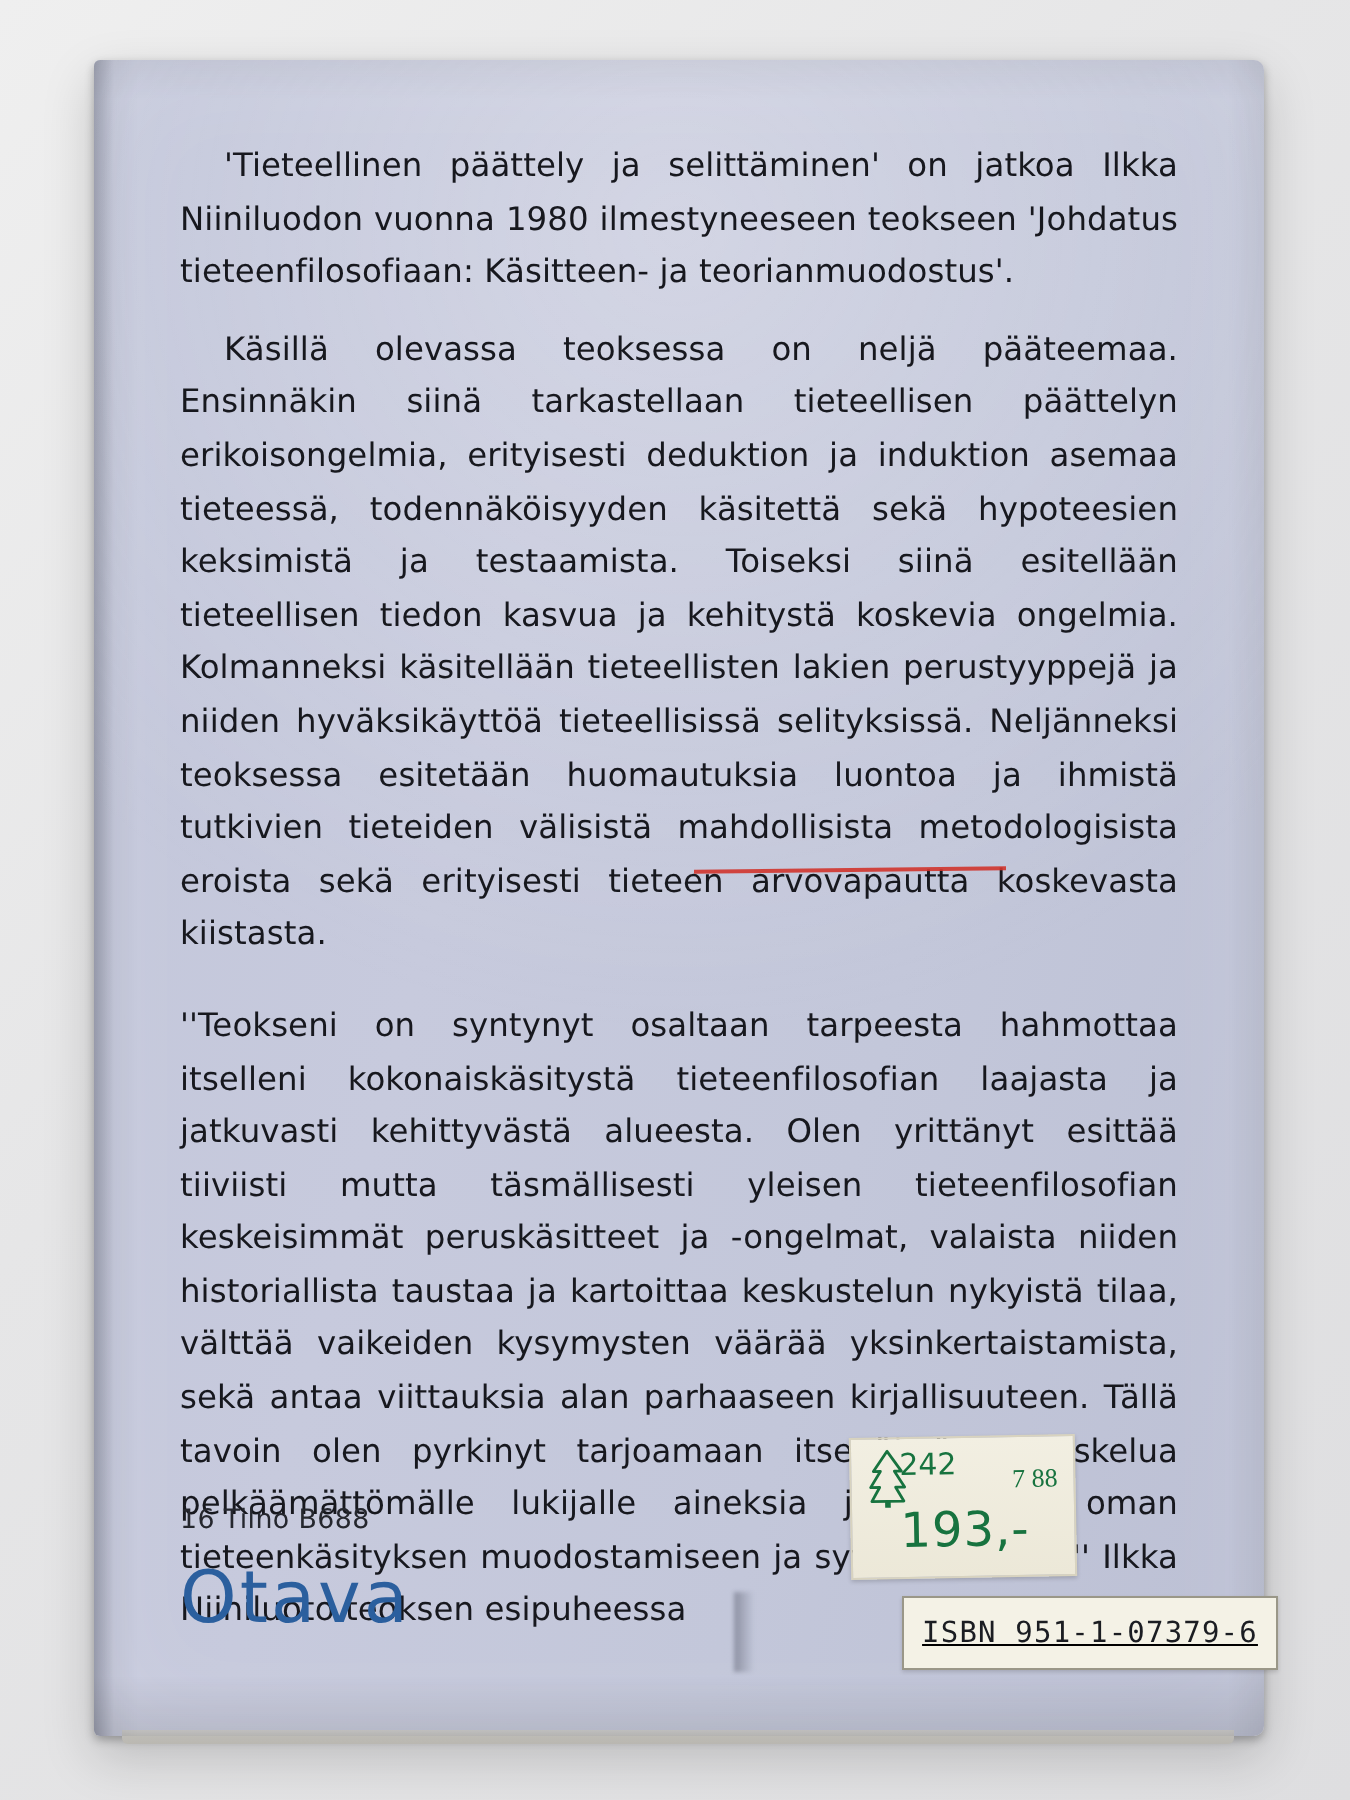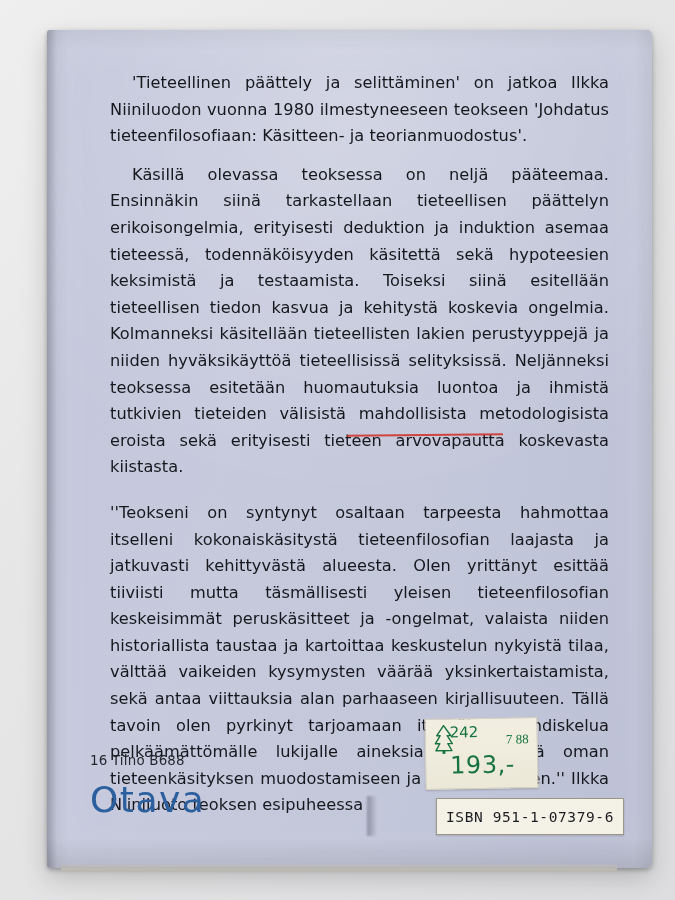--- a/index.html
+++ b/index.html
@@ -25,21 +25,20 @@
     left: 47px;
     top: 30px;
     width: 585px;
     height: 838px;
     background: linear-gradient(105deg, #c2c6da 0%, #c7cadd 35%, #c3c7da 65%, #bcc0d4 100%);
     border-radius: 3px 5px 5px 3px;
     box-shadow:
        0 2px 5px rgba(0,0,0,0.28),
        0 10px 26px rgba(0,0,0,0.18),
        inset 0 0 60px rgba(255,255,255,0.18);
-    padding-left: 20px;
   }
   
   .book::after {
     content: "";
     position: absolute;
     inset: 0;
     border-radius: 3px 5px 5px 3px;
     background:
       radial-gradient(120% 80% at 50% 10%, rgba(255,255,255,0.22), rgba(255,255,255,0) 60%),
       linear-gradient(to right, rgba(0,0,0,0.07) 0px, rgba(0,0,0,0) 22px),
@@ -179,30 +178,31 @@
     font-size: 24px;
     color: #17733f;
     font-family: "DejaVu Sans", sans-serif;
     letter-spacing: 0.5px;
   }
 
   
   .isbn-box {
     position: absolute;
     z-index: 6;
-    left: 389px;
+    left: 404px;
     top: 768px;
     width: 186px;
     height: 35px;
     background: #f4f2e6;
     border: 1px solid #9a9788;
     display: flex;
     align-items: center;
     justify-content: center;
     box-shadow: 0 1px 2px rgba(0,0,0,0.15);
+    text-decoration: underline;
   }
   .isbn-text {
     font-family: "DejaVu Sans Mono", monospace;
     font-size: 14.5px;
     color: #1b1d22;
     letter-spacing: 0.6px;
   }
 
   
   .edge-shadow {

